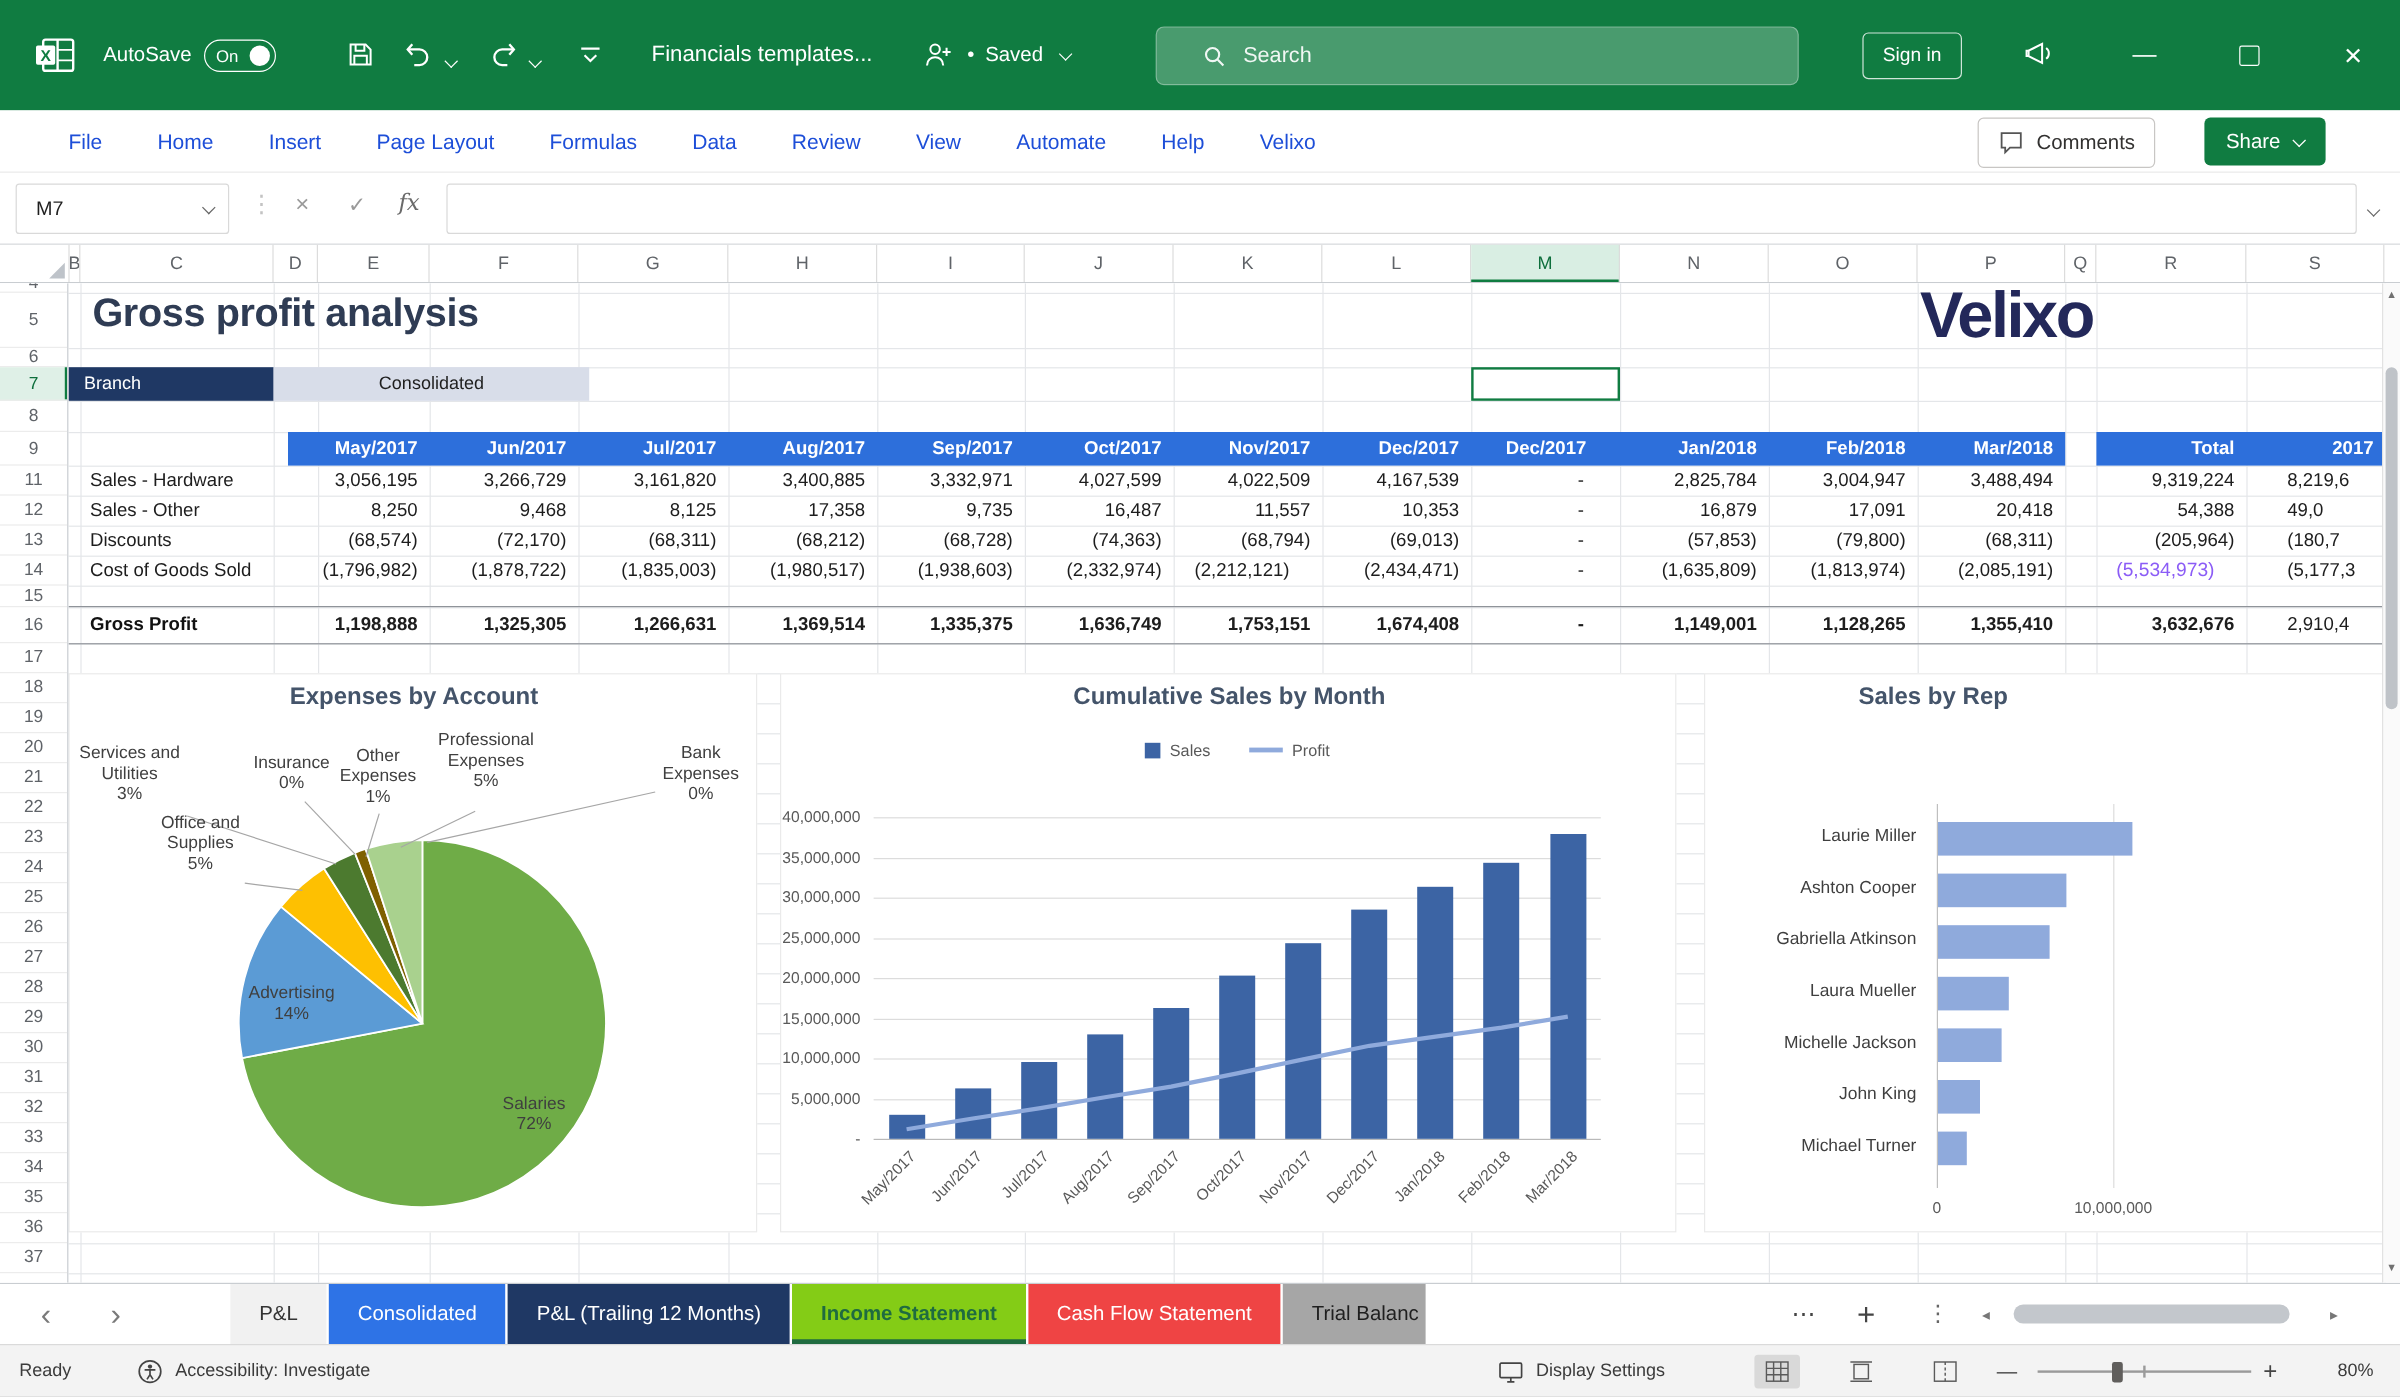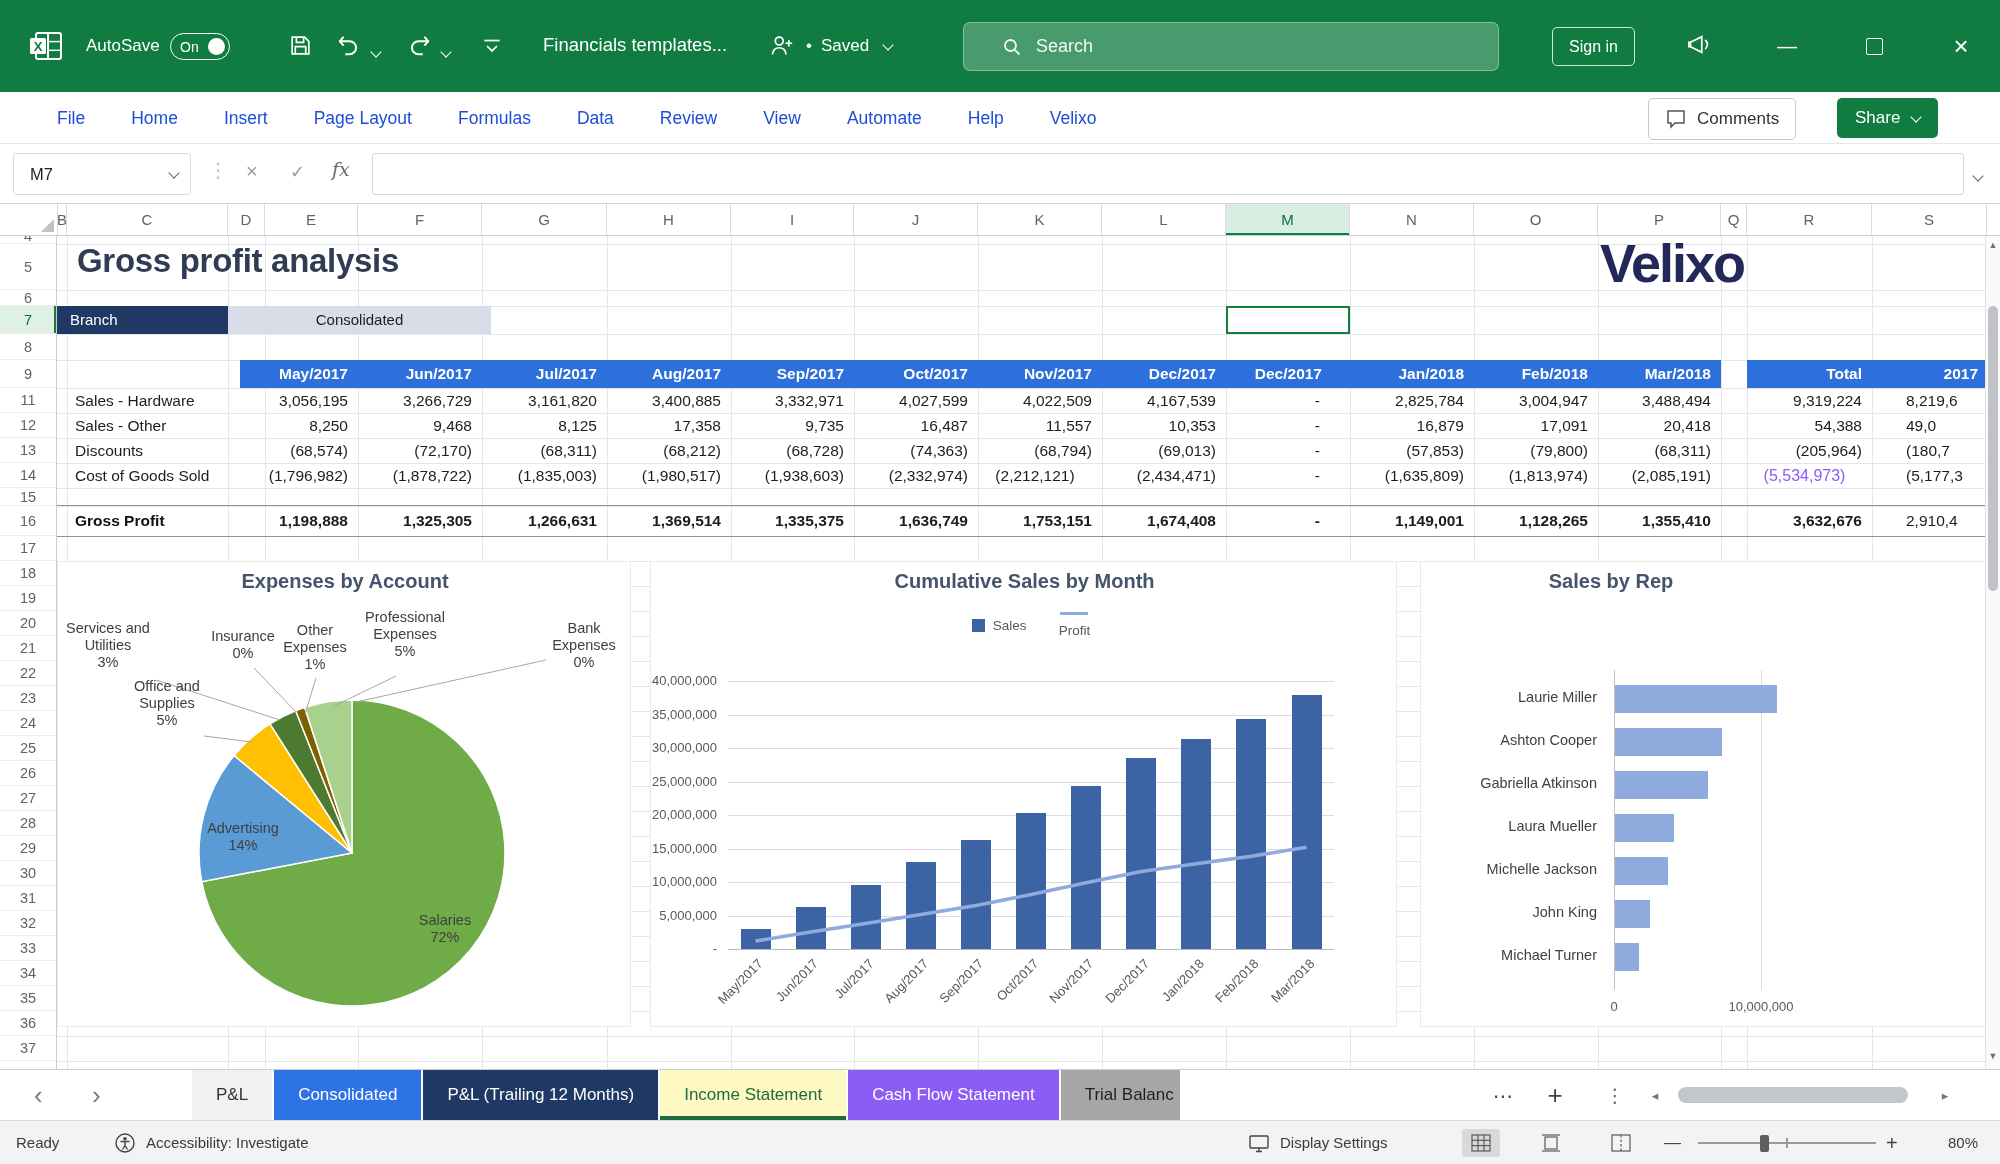--- a/index.html
+++ b/index.html
@@ -413,21 +413,21 @@
         <div style="position: absolute; left: 480px; top: 58px; width: 92px; text-align: center; font-size: 14.5px; line-height: 17px; color: rgb(63, 63, 63); white-space: pre-line;">Bank Expenses
 0%</div>
       </div>
       <div style="position: absolute; left: 650px; top: 325px; width: 747px; height: 466px; background: rgb(255, 255, 255); border: 1px solid rgb(234, 234, 234); box-sizing: border-box; z-index: 3; overflow: hidden;">
         <div style="position: absolute; left: 0px; top: 8px; width: 747px; text-align: center; font-size: 20px; font-weight: 700; color: rgb(68, 84, 106);">Cumulative Sales by Month</div>
         <div style="position: absolute; left: 77px; top: 52px; width: 606px; height: 22px; display: flex; justify-content: center; align-items: center; gap: 32px;">
           <div style="display: flex; align-items: center; gap: 8px; font-size: 13.5px; color: rgb(89, 89, 89);">
             <span style="width: 13px; height: 13px; background: rgb(60, 100, 164);"></span>
             <span>Sales</span>
           </div>
-          <div style="display: flex; align-items: center; gap: 8px; font-size: 13.5px; color: rgb(89, 89, 89); flex-direction: column;">
+          <div style="display: flex; align-items: center; gap: 8px; font-size: 13.5px; color: rgb(89, 89, 89);">
             <span style="width: 28px; height: 3.5px; background: rgb(143, 170, 220);"></span>
             <span>Profit</span>
           </div>
         </div>
         <div style="position: absolute; left: 77px; top: 119px; width: 606px; height: 1px; background: rgb(220, 220, 220);"></div>
         <div style="position: absolute; left: 0px; top: 111px; width: 66px; text-align: right; font-size: 13px; color: rgb(89, 89, 89);">40,000,000</div>
         <div style="position: absolute; left: 77px; top: 152.5px; width: 606px; height: 1px; background: rgb(220, 220, 220);"></div>
         <div style="position: absolute; left: 0px; top: 144.5px; width: 66px; text-align: right; font-size: 13px; color: rgb(89, 89, 89);">35,000,000</div>
         <div style="position: absolute; left: 77px; top: 186px; width: 606px; height: 1px; background: rgb(220, 220, 220);"></div>
         <div style="position: absolute; left: 0px; top: 178px; width: 66px; text-align: right; font-size: 13px; color: rgb(89, 89, 89);">30,000,000</div>
@@ -519,22 +519,22 @@
       </div>
     </div>
 
   <div id="tabsbar">
     <div class="tab-nav" style="left:34px">‹</div>
     <div class="tab-nav" style="left:92px">›</div>
     <div id="tabs-container">
         <div class="sheet-tab" style="background: rgb(241, 241, 241); color: rgb(51, 51, 51);">P&amp;L</div>
         <div class="sheet-tab" style="background: rgb(46, 115, 230); color: rgb(255, 255, 255);">Consolidated</div>
         <div class="sheet-tab" style="background: rgb(31, 56, 100); color: rgb(255, 255, 255);">P&amp;L (Trailing 12 Months)</div>
-        <div class="sheet-tab" style="background: #fef9c3; color: rgb(31, 107, 64); font-weight: 400; box-shadow: rgb(31, 107, 64) 0px -4px 0px inset;">Income Statement</div>
-        <div class="sheet-tab" style="background: #8b5cf6; color: rgb(255, 255, 255);">Cash Flow Statement</div>
+        <div class="sheet-tab" style="background: #84cc16; color: rgb(31, 107, 64); font-weight: 700; box-shadow: rgb(31, 107, 64) 0px -4px 0px inset;">Income Statement</div>
+        <div class="sheet-tab" style="background: #ef4444; color: rgb(255, 255, 255);">Cash Flow Statement</div>
         <div class="sheet-tab" style="background: rgb(166, 166, 166); color: rgb(31, 31, 31); max-width: 96px; overflow: hidden; white-space: nowrap; padding-right: 6px;">Trial Balanc</div>
       </div>
     <div class="tab-extra" style="left:1483px;width:40px;font-size:20px">⋯</div>
     <div class="tab-extra" style="left:1533px;width:44px;font-size:26px">+</div>
     <div class="tab-extra" style="left:1600px;width:30px;font-size:19px;color:#666">⋮</div>
     <div class="tab-extra" style="left:1642px;width:26px;font-size:13px;color:#777">◂</div>
     <div class="abs" style="left:1678px;top:17px;width:230px;height:16px;background:#C3C7CC;border-radius:8px"></div>
     <div class="tab-extra" style="left:1932px;width:26px;font-size:13px;color:#777">▸</div>
   </div>
 

